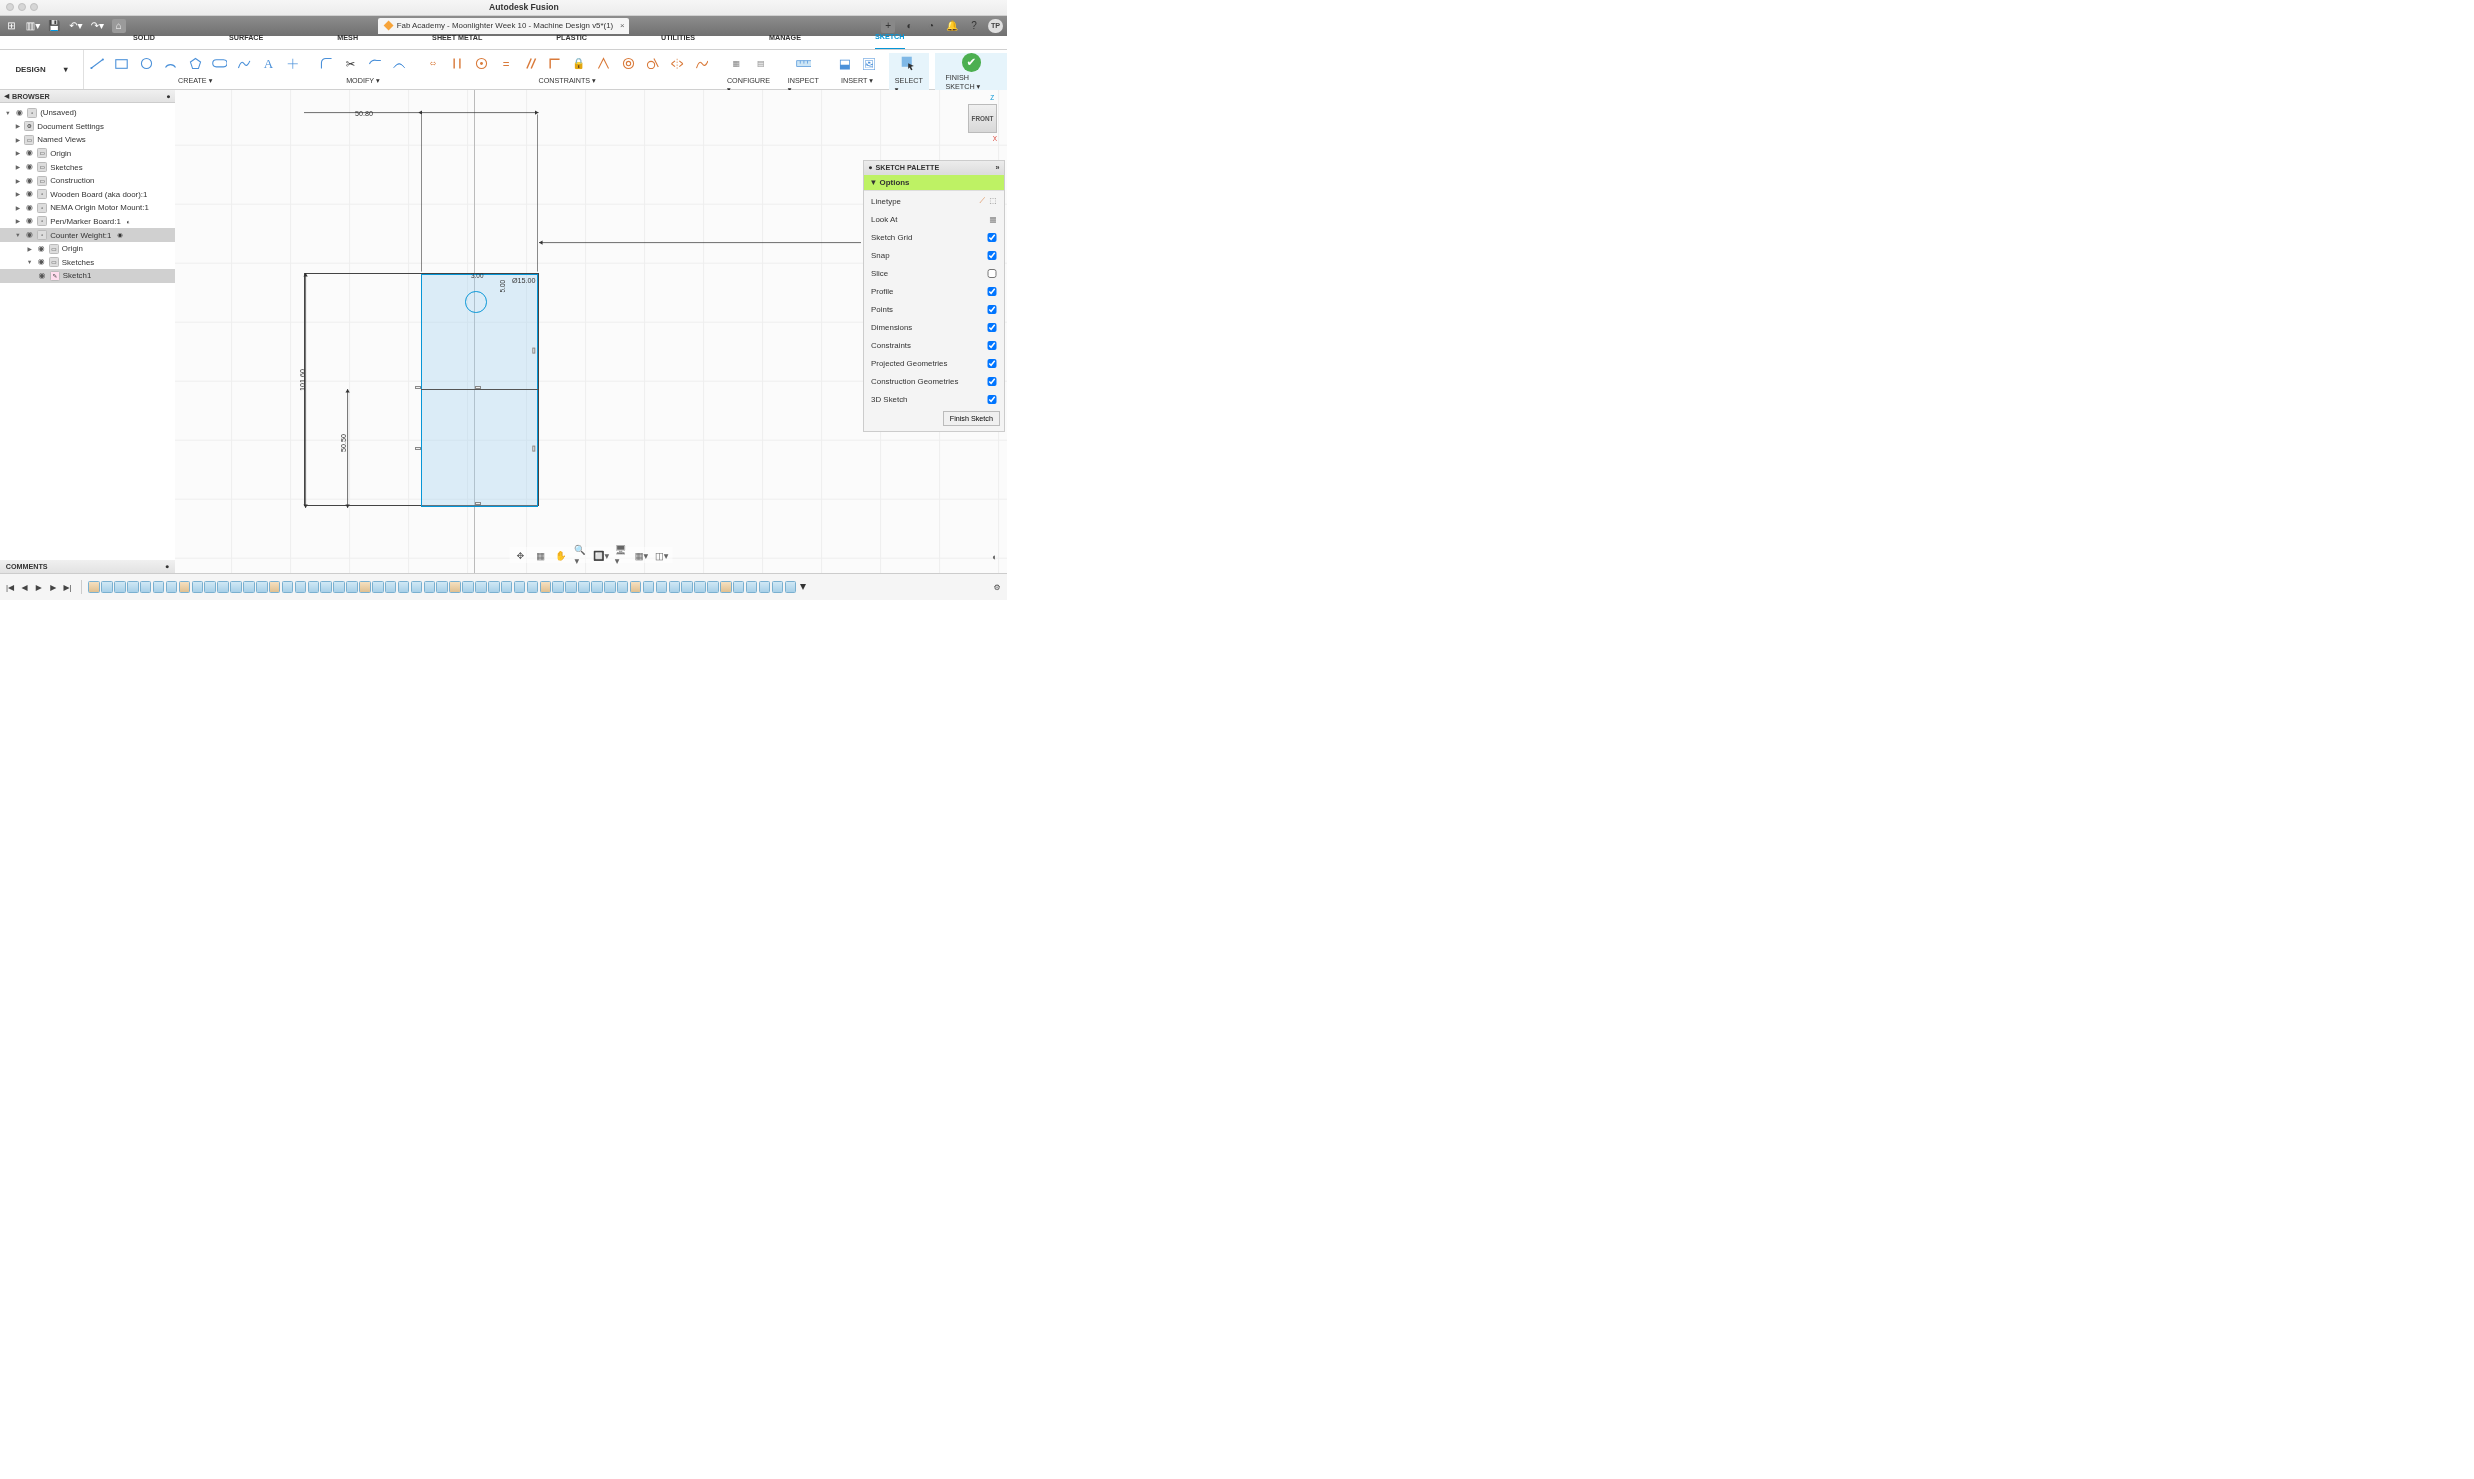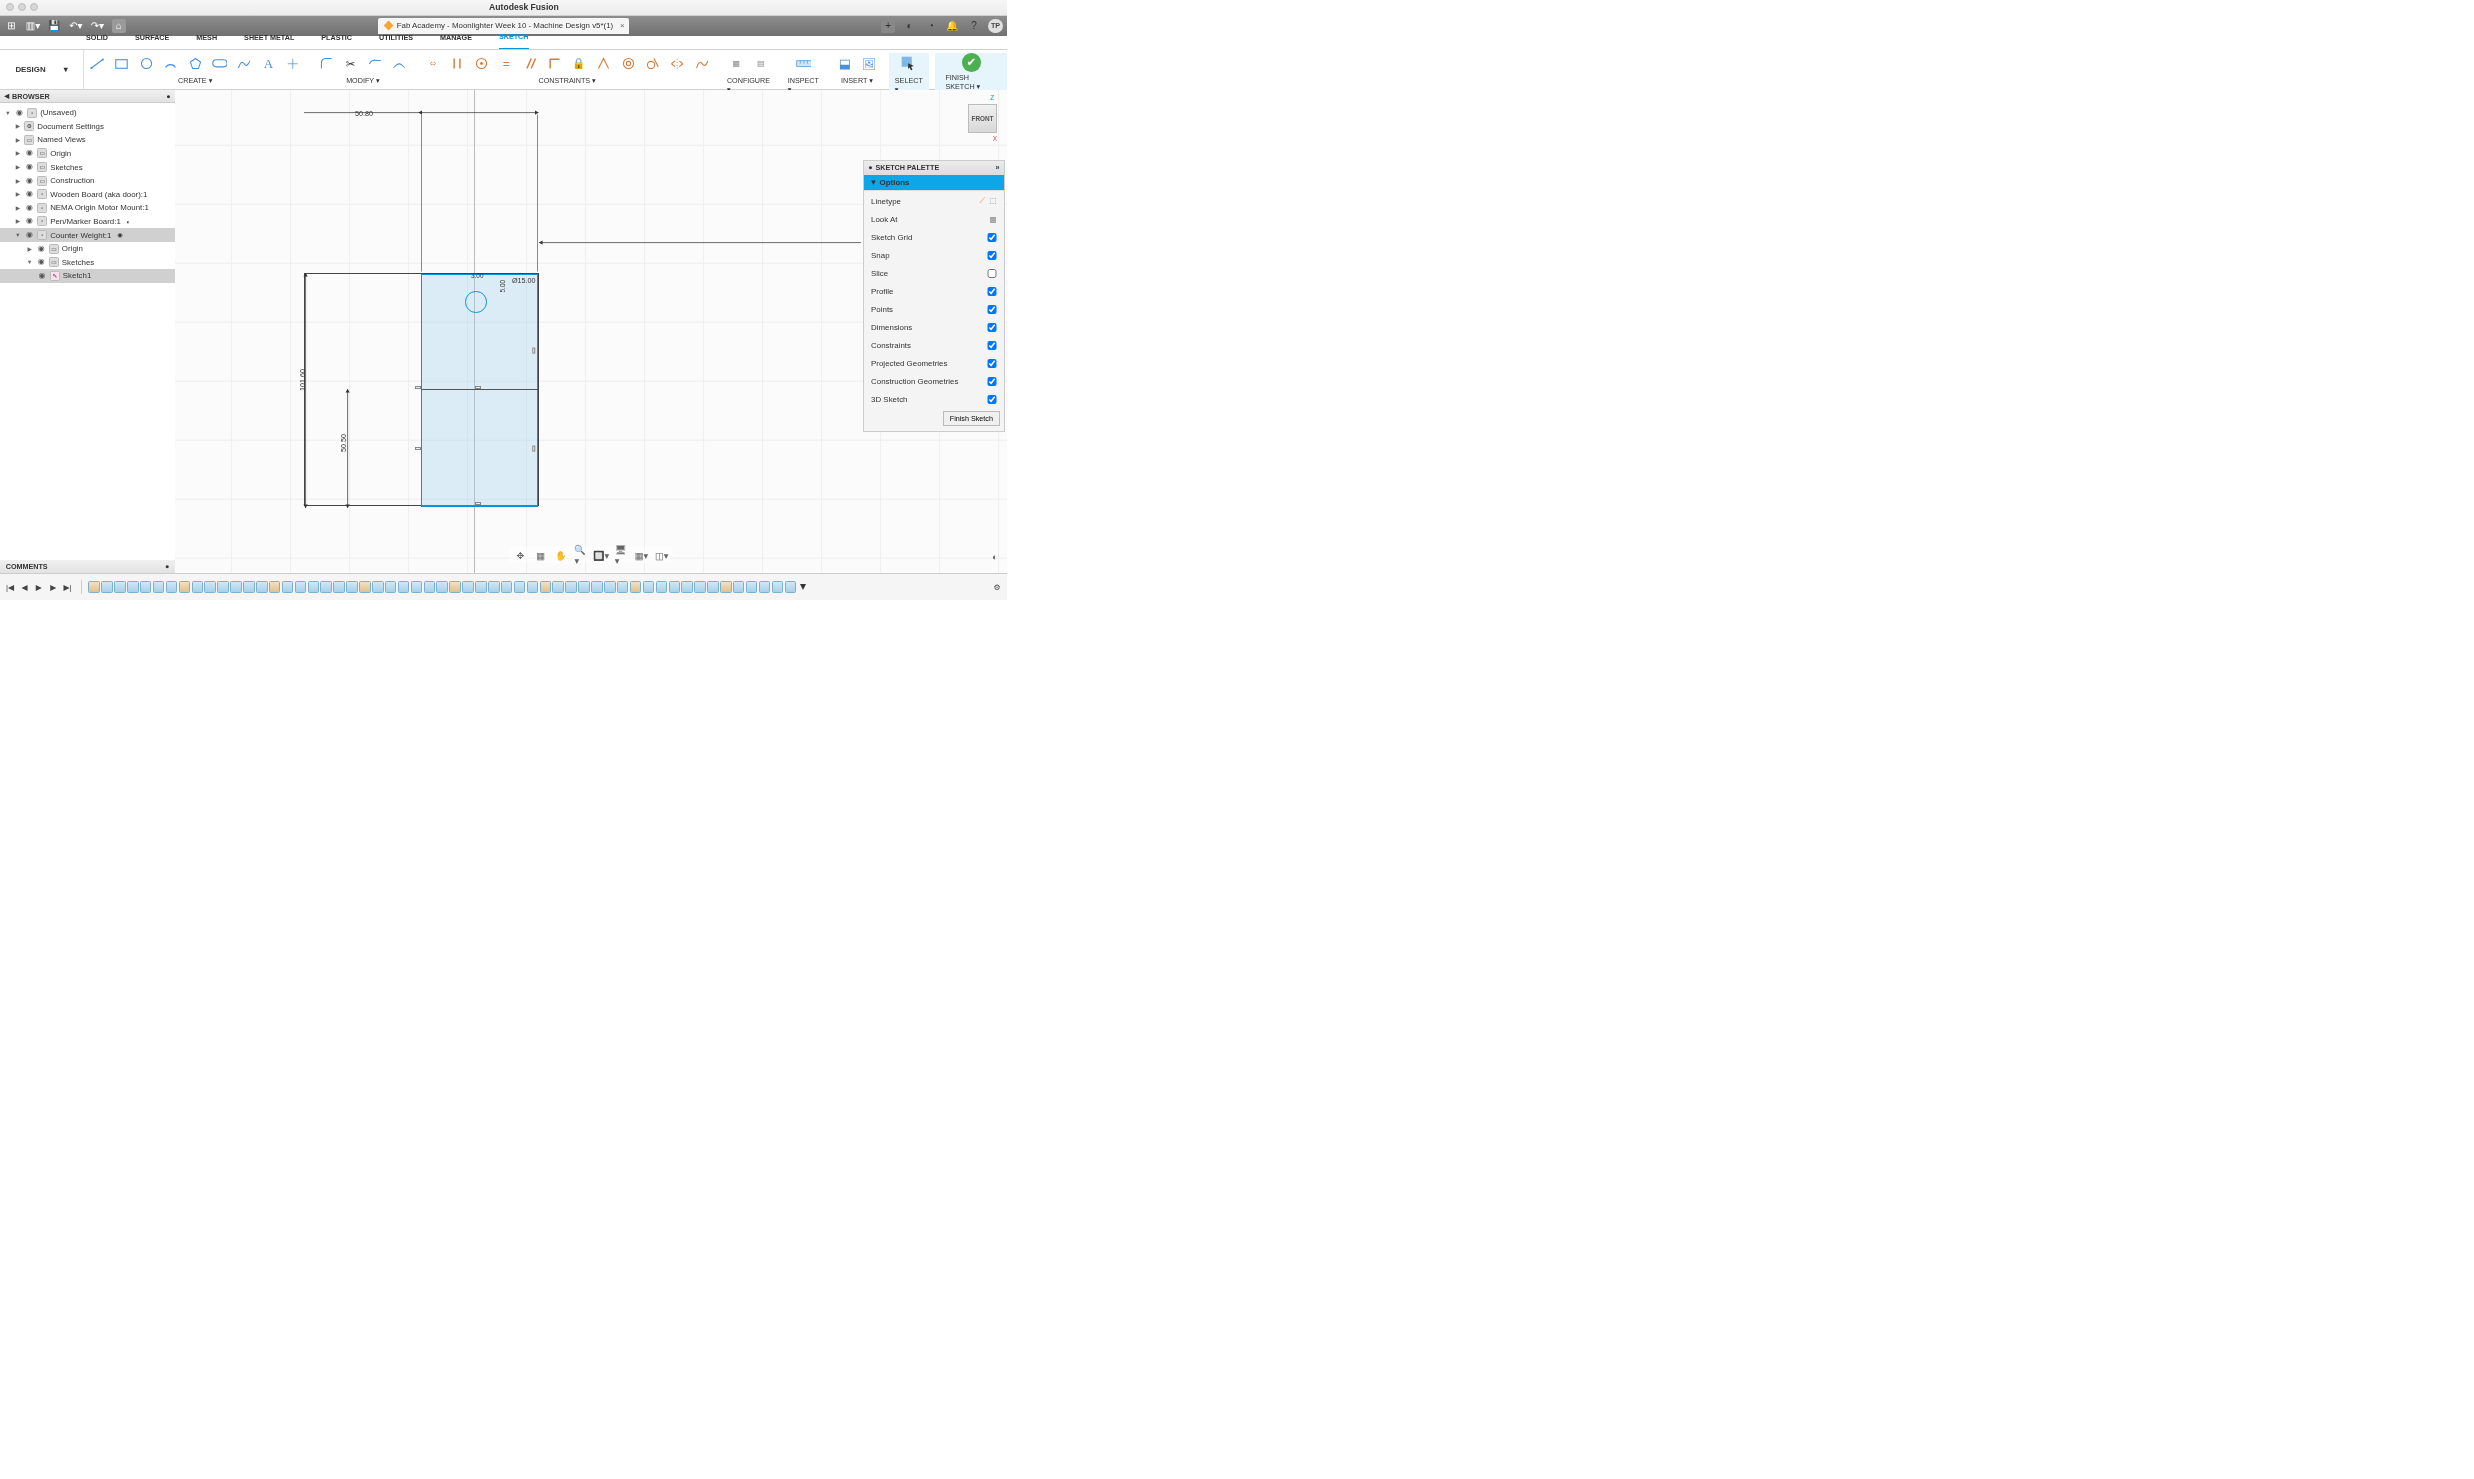--- a/index.html
+++ b/index.html
@@ -16,21 +16,21 @@
 .qicon { width:14.3px; height:14.3px; display:flex; align-items:center; justify-content:center; color:#fff; font-size:10px; cursor:pointer;}
 .tab-strip { flex:1; display:flex; align-items:center; justify-content:flex-start; position:relative;text-align:right; }
 .file-tab { background:#f5f5f5; height:15.8px; border-radius:2.1px 2.1px 0 0; padding:0 15.8px 0 7.2px; display:flex; align-items:center; font-size:7.9px; color:#333; position:relative; margin:0 auto;}
 .file-tab .tab-x { position:absolute; right:4.3px; font-size:7.9px; color:#666; cursor:pointer;}
 .file-tab .cube { width:7.2px; height:7.2px; background:#f7a43a; margin-right:4.3px; transform:rotate(45deg);}
 .qright { display:flex; gap:7.2px; align-items:center;}
 .avatar-badge { width:14.3px; height:14.3px; border-radius:50%; background:#e0e0e0; display:flex; align-items:center; justify-content:center; font-size:7.2px; color:#444; font-weight:600;}
 
 
 .wstabs { height:14.3px; display:flex; align-items:flex-end; padding-left:86px; gap:27px; font-size:7.2px; font-weight:600; color:#333; border-bottom:0.7px solid #d0d0d0; background:#fff;}
-.wstab { padding:7px 0; cursor:pointer;}
+.wstab { padding:7px 0; cursor:pointer;margin-left:47px;}
 .wstab.active { color:#0696d7; border-bottom:1.4px solid #0696d7;}
 
 
 .ribbon { height:40px; display:flex; align-items:stretch; border-bottom:0.7px solid #d0d0d0; background:#fff;}
 .design-btn { width:84px; display:flex; align-items:center; justify-content:center; font-size:7.9px; font-weight:600; gap:18px; border-right:0.7px solid #e0e0e0; cursor:pointer;}
 .ribbon-inner { flex:1; display:flex; align-items:flex-start; padding-top:2.9px;}
 .rgroup { display:flex; flex-direction:column; align-items:center; padding:0 5.7px; position:relative;}
 .rgroup-icons { display:flex; gap:8.6px; align-items:center; height:21.5px;}
 .ricon { width:15.8px; height:15.8px; display:flex; align-items:center; justify-content:center; color:#4a90d9; cursor:pointer;}
 .rlabel { font-size:7.2px; color:#333; margin-top:1.4px;}
@@ -66,21 +66,21 @@
 .circle { position:absolute; width:21.5px; height:21.5px; border:0.7px solid #0696d7; border-radius:50%; left:290px; top:201px;}
 .smallmark { position:absolute; width:5.7px; height:2.9px; border:0.7px solid #888; background:#f0f0f0;}
 
 
 .viewcube { position:absolute; right:10px; top:4.3px; text-align:right; font-size:6.4px; color:#0696d7;}
 .cube-face { width:29px; height:29px; background:linear-gradient(#f0f0f0,#d8d8d8); border:0.7px solid #bbb; display:flex; align-items:center; justify-content:center; font-size:6.4px; font-weight:600; color:#555; margin-top:2.9px;}
 
 
 .palette { position:absolute; right:2.1px; top:70px; width:142px; background:#f4f4f4; border:0.7px solid #ccc; font-size:7.9px;}
 .palette-hd { height:13px; background:linear-gradient(#ececec,#ddd); display:flex; align-items:center; padding:0 4.3px; font-size:7.2px; font-weight:600; gap:2.9px;}
-.opt-hd { padding:2.9px 5.7px; font-weight:600; background:#0ea5e9; border-top:0.7px solid #ddd; border-bottom:0.7px solid #ddd;}
+.opt-hd { padding:2.9px 5.7px; font-weight:600; background:#bef264; border-top:0.7px solid #ddd; border-bottom:0.7px solid #ddd;}
 .opt-row { display:flex; align-items:flex-end; justify-content:space-between; padding:2.9px 7.2px; height:18px;}
 .opt-row input[type=checkbox]{ width:9.3px; height:9.3px;}
 .finish-btn { display:block; margin:4.3px 4.3px 4.3px auto; padding:2.1px 5.7px; background:#f0f0f0; border:0.7px solid #bbb; font-size:7.2px; cursor:pointer;}
 
 
 .navbar { position:absolute; bottom:10px; left:50%; transform:translateX(-50%); display:flex; gap:7.2px; align-items:center; background:rgba(255,255,255,0.5); padding:1.4px 4.3px;}
 .nicon { width:13px; height:13px; color:#666; font-size:9.3px; display:flex; align-items:center; justify-content:center; cursor:pointer;}
 
 
 .timeline { position:absolute; left:0; right:0; bottom:0; height:27px; background:#f5f5f5; border-top:0.7px solid #ccc; display:flex; align-items:center; padding:0 4.3px; gap:2.9px;}

